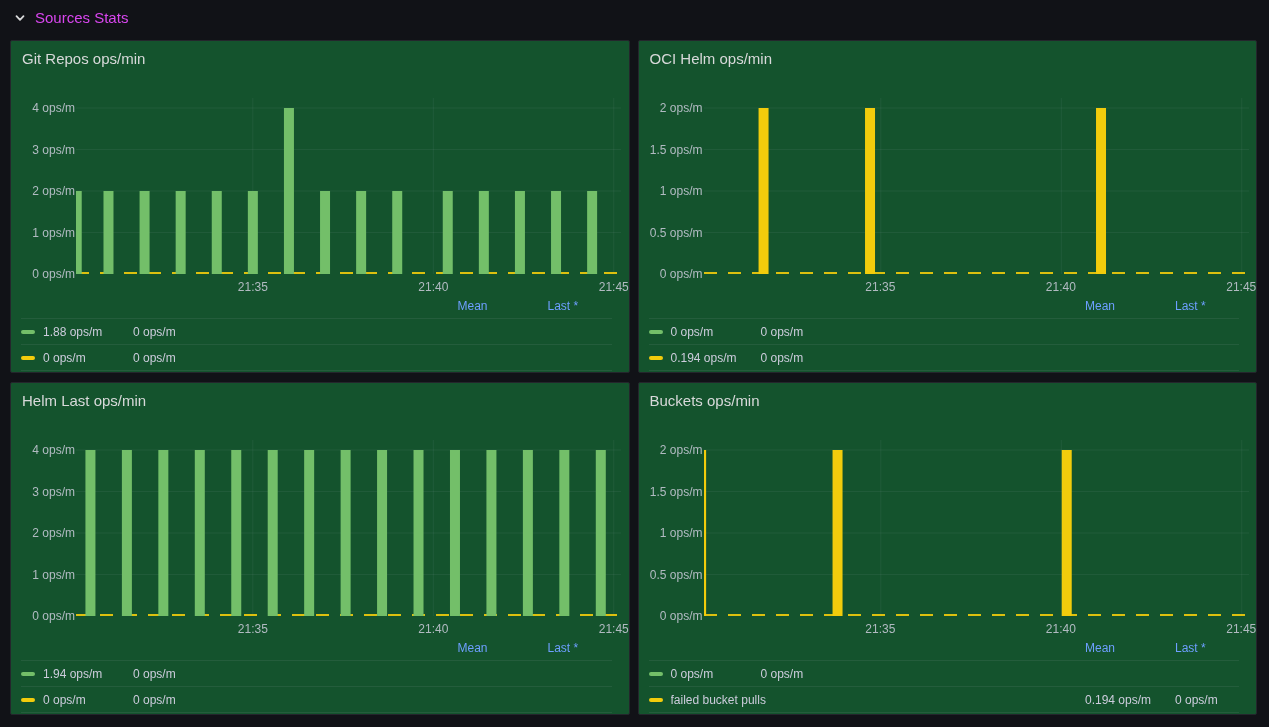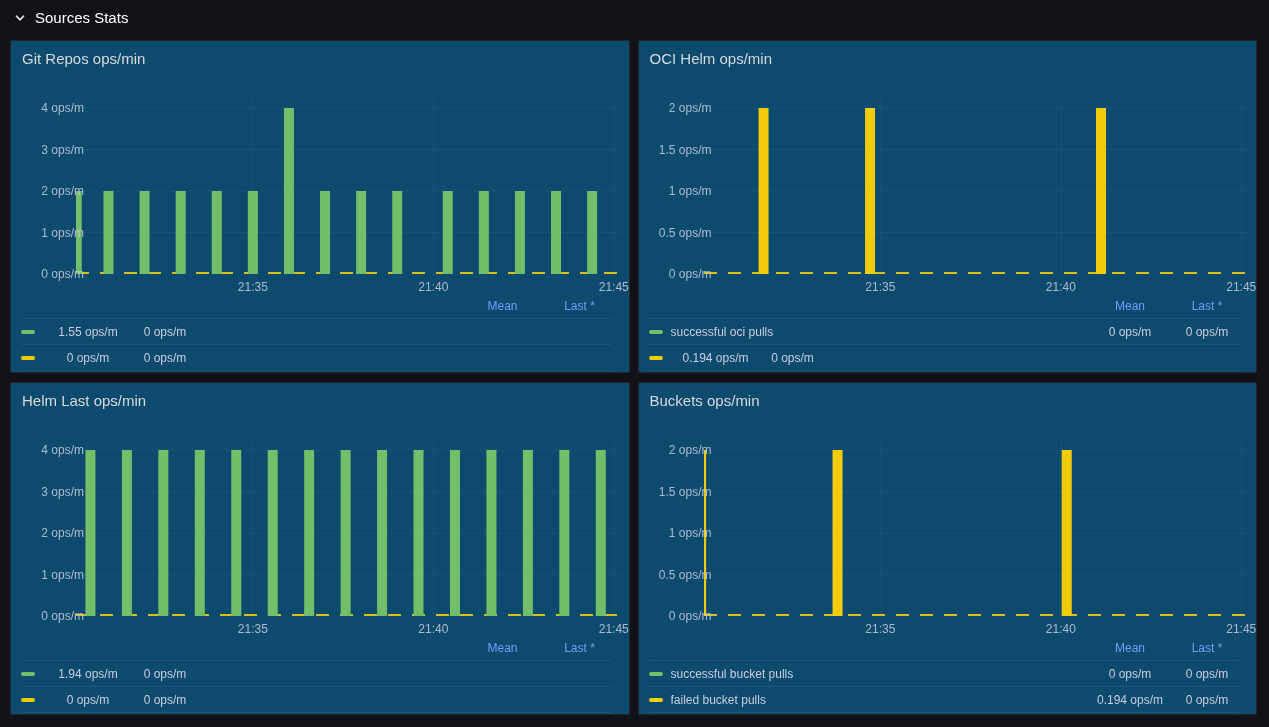--- a/index.html
+++ b/index.html
@@ -5,54 +5,54 @@
   html,body{margin:0;padding:0;}
   body{
     width:1269px;height:727px;overflow:hidden;
     background:#111217;
     font-family:"Liberation Sans", sans-serif;
     -webkit-font-smoothing:antialiased;
   }
   .section-header{
     display:flex;align-items:center;gap:8px;
     height:31px;padding:2px 0 0 13px;
-    color:#ffffff;font-size:15px;font-weight:500;
+    color:#d946ef;font-size:15px;font-weight:500;
     cursor:pointer;user-select:none;
   }
   .section-header svg{flex:none;}
   .grid{
     display:grid;grid-template-columns:1fr 1fr;
     gap:9px 8px;padding:7px 12px 0 10px;
   }
   .panel{
     position:relative;height:333px;
-    background:#0c4a6e;border:1px solid #24262C;border-radius:2px;
+    background:#14532d;border:1px solid #24262C;border-radius:2px;
     overflow:hidden;box-sizing:border-box;
   }
   .panel-title{
     position:absolute;top:9px;left:11px;margin:0;
     font-size:15px;font-weight:500;color:#D8D9DA;cursor:pointer;
   }
   .plot{position:absolute;left:65px;top:57px;width:545px;height:176px;}
   .ylabel{
-    position:absolute;left:17px;width:56px;text-align:right;
+    position:absolute;left:8px;width:56px;text-align:right;
     font-size:12px;line-height:12px;color:rgba(204,204,220,.85);
     white-space:nowrap;
   }
   .xlabel{
     position:absolute;top:239px;transform:translateX(-50%);
     font-size:12px;color:rgba(204,204,220,.85);white-space:nowrap;
   }
   .legend{
     position:absolute;left:10px;right:17px;top:253px;
     font-size:12px;color:#CCCCDC;
   }
   .lheader{display:flex;align-items:center;height:24px;}
   .lheader .spacer{flex:1;}
-  .cell{width:90px;text-align:center;white-space:nowrap;}
+  .cell{width:90px;text-align:left;white-space:nowrap;}
   .cell.last{width:64px;}
   .lheader .cell{color:#6E9FFF;cursor:pointer;}
   .lrow{
     display:flex;align-items:center;height:25px;
     border-top:1px solid rgba(204,204,220,.09);
   }
   .lrow:last-child{border-bottom:1px solid rgba(204,204,220,.09);}
   .marker{width:14px;height:4px;border-radius:2px;margin-right:8px;flex:none;}
   .lname{
     flex:1;min-width:0;color:#CCCCDC;cursor:pointer;text-align:left;
@@ -109,21 +109,21 @@
         <div class="xlabel" style="left: 602.781px;">21:45</div>
       </div>
     <div class="legend">
       <div class="lheader">
         <span class="spacer"></span>
         <span class="cell mean">Mean</span>
         <span class="cell last">Last *</span>
       </div>
     <div class="lrow">
           <span class="marker" style="background: rgb(115, 191, 105);"></span>
-          <span class="cell mean">1.55 ops/m</span>
+          <span class="cell mean">1.88 ops/m</span>
           <span class="cell last">0 ops/m</span>
         </div>
         <div class="lrow">
           <span class="marker" style="background: rgb(242, 204, 12);"></span>
           <span class="cell mean">0 ops/m</span>
           <span class="cell last">0 ops/m</span>
         </div>
       </div>
   </section>
 
@@ -153,21 +153,20 @@
         <div class="xlabel" style="left: 602.781px;">21:45</div>
       </div>
     <div class="legend">
       <div class="lheader">
         <span class="spacer"></span>
         <span class="cell mean">Mean</span>
         <span class="cell last">Last *</span>
       </div>
     <div class="lrow">
           <span class="marker" style="background: rgb(115, 191, 105);"></span>
-          <button class="lname">successful oci pulls</button>
           <span class="cell mean">0 ops/m</span>
           <span class="cell last">0 ops/m</span>
         </div>
         <div class="lrow">
           <span class="marker" style="background: rgb(242, 204, 12);"></span>
           <span class="cell mean">0.194 ops/m</span>
           <span class="cell last">0 ops/m</span>
         </div>
       </div>
   </section>
@@ -254,21 +253,20 @@
         <div class="xlabel" style="left: 602.781px;">21:45</div>
       </div>
     <div class="legend">
       <div class="lheader">
         <span class="spacer"></span>
         <span class="cell mean">Mean</span>
         <span class="cell last">Last *</span>
       </div>
     <div class="lrow">
           <span class="marker" style="background: rgb(115, 191, 105);"></span>
-          <button class="lname">successful bucket pulls</button>
           <span class="cell mean">0 ops/m</span>
           <span class="cell last">0 ops/m</span>
         </div>
         <div class="lrow">
           <span class="marker" style="background: rgb(242, 204, 12);"></span>
           <button class="lname">failed bucket pulls</button>
           <span class="cell mean">0.194 ops/m</span>
           <span class="cell last">0 ops/m</span>
         </div>
       </div>

